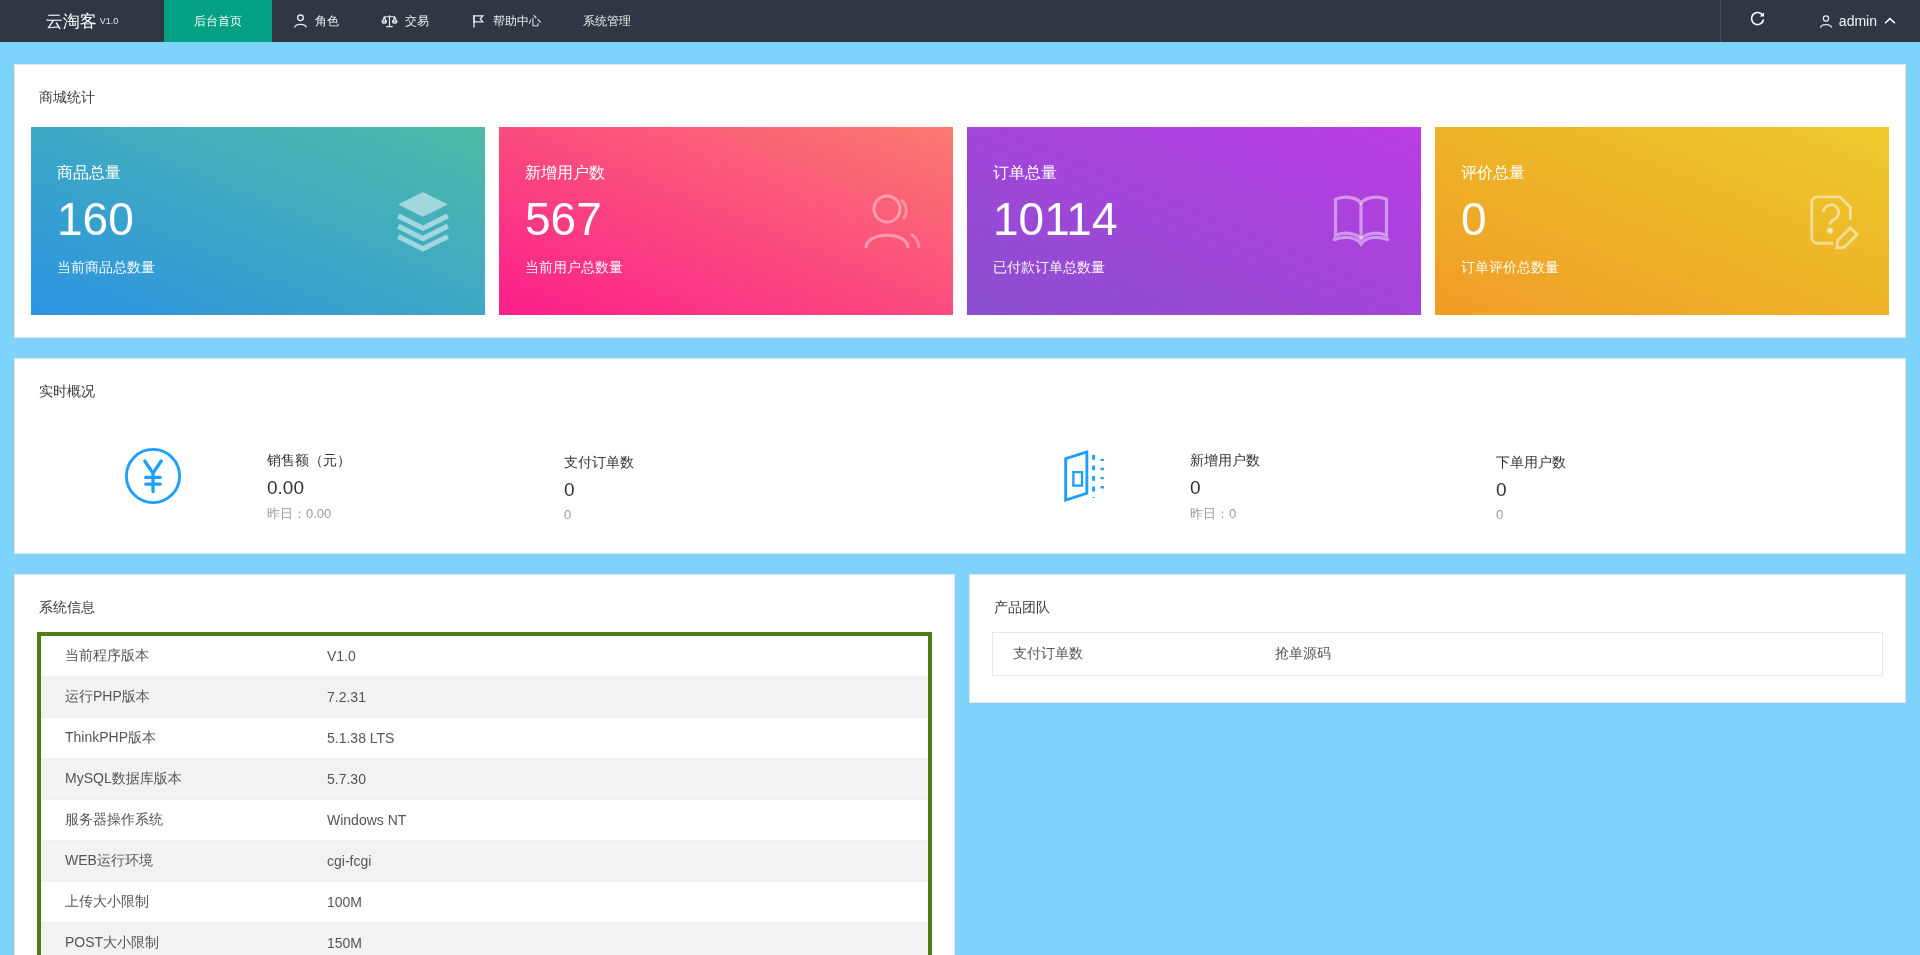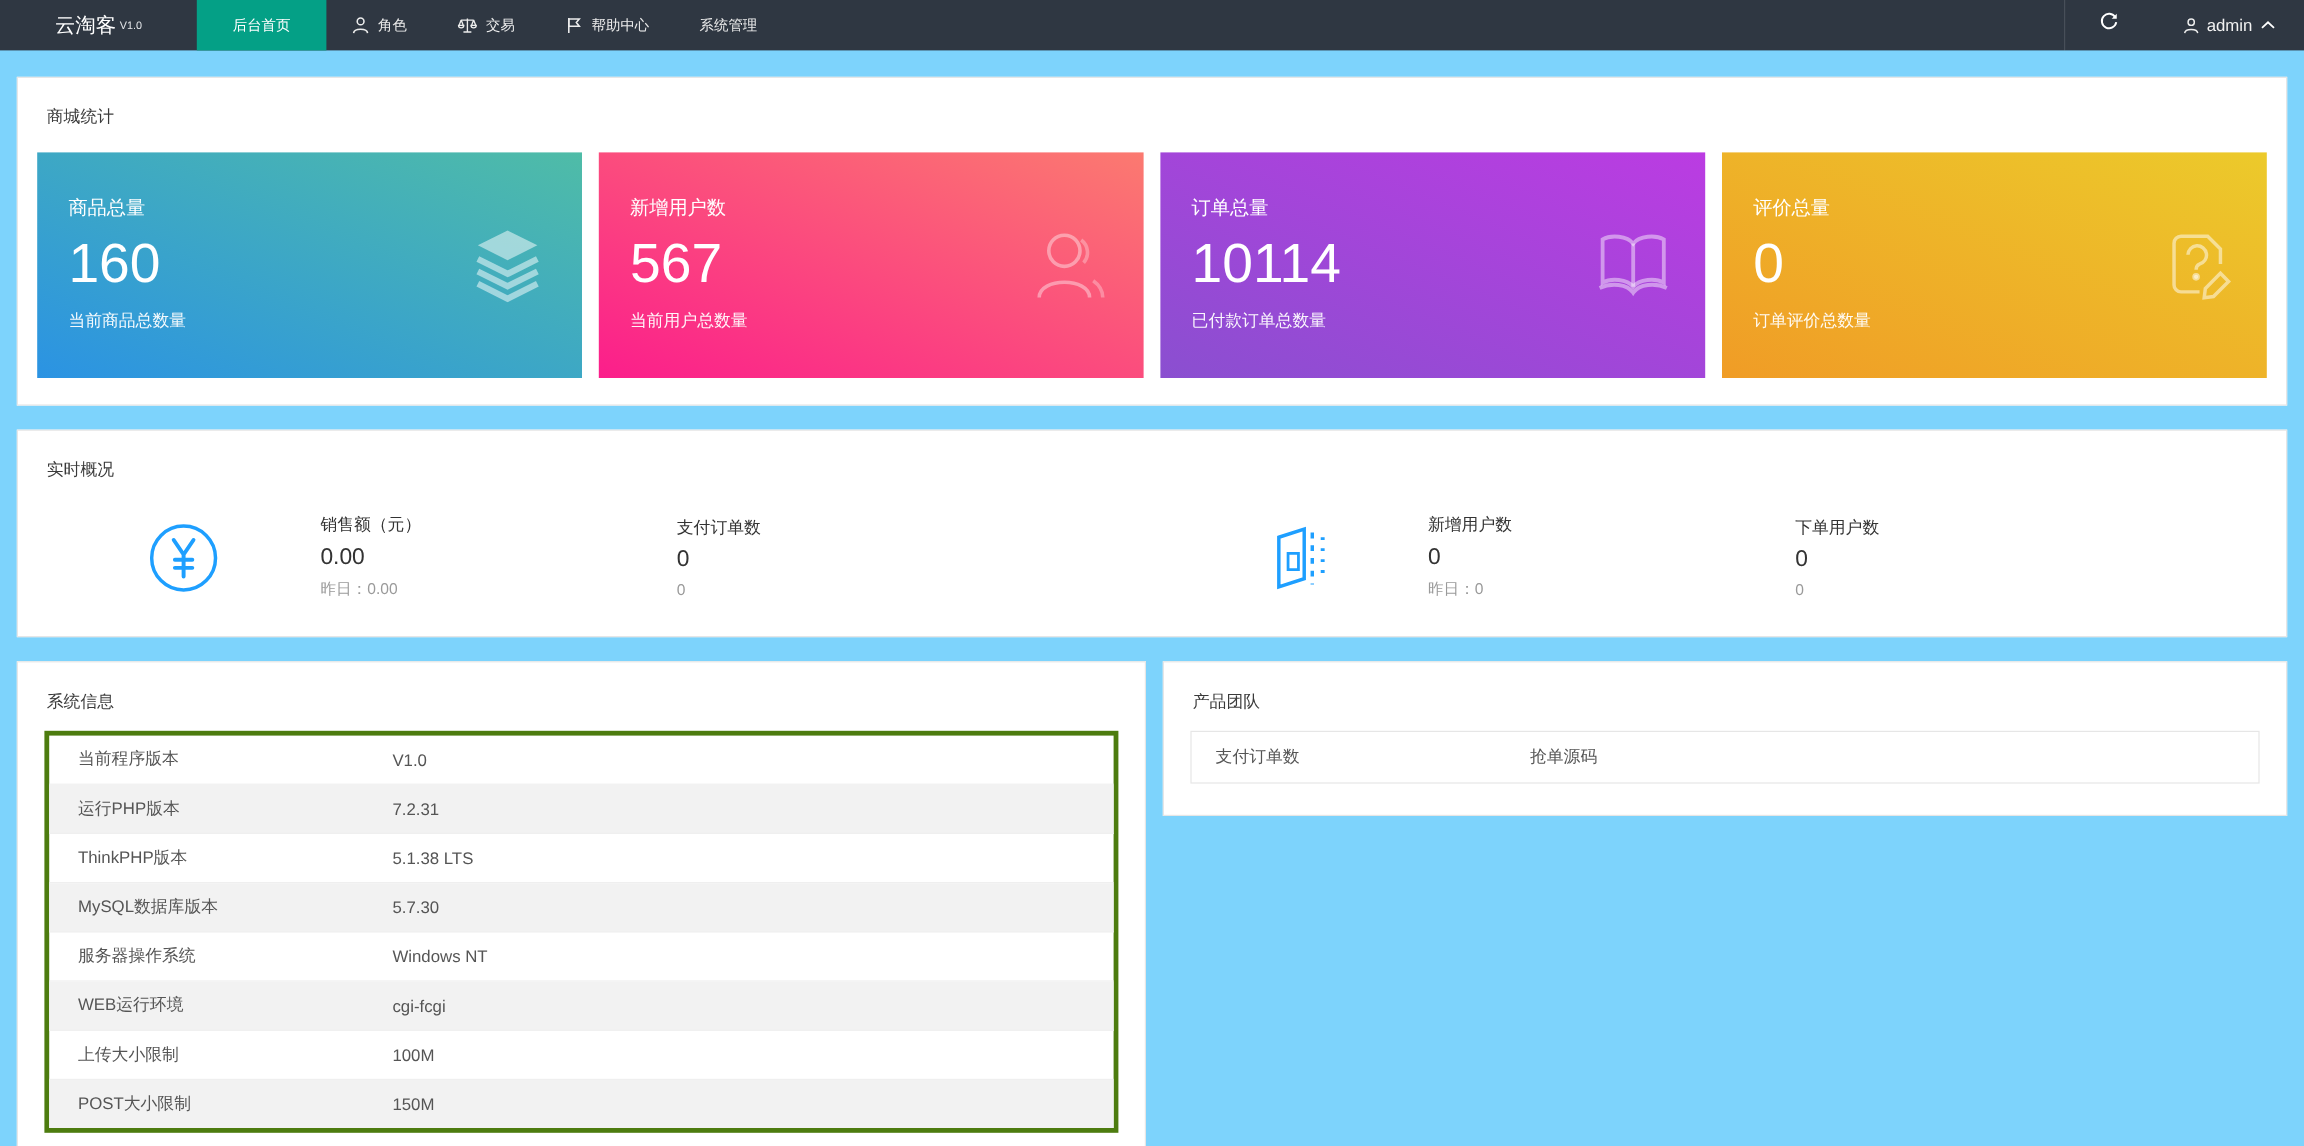--- a/index.html
+++ b/index.html
@@ -36,21 +36,21 @@
   .card-label { font-size:16px; }
   .card-value { font-size:46px; line-height:1.15; margin:9px 0 13px; font-weight:400; }
   .card-sub { font-size:14px; color:rgba(255,255,255,0.95); }
   .card-ico { position:absolute; right:28px; top:50%; transform:translateY(-50%); display:inline-flex; }
 
   
   .rt-row { display:flex; align-items:center; margin:28px 0 30px; }
   .rt-icon { display:inline-flex; flex:none; }
   .rt-icon.yen { margin-left:108px; }
   .rt-icon.cube { margin-left:0; }
-  .rt-stat { flex:none; }
+  .rt-stat { flex:none;margin-top:23px; }
   .rt-stat.s1 { margin-left:84px; width:297px; }
   .rt-stat.s2 { width:494px; }
   .rt-stat.s3 { margin-left:82px; width:306px; }
   .rt-stat.s4 { width:300px; }
   .rt-label { font-size:14px; color:#333; }
   .rt-value { font-size:19px; color:#333; margin:7px 0 6px; }
   .rt-sub { font-size:13px; color:#9a9a9a; }
 
   
   .bottom { display:flex; gap:14px; align-items:flex-start; }

